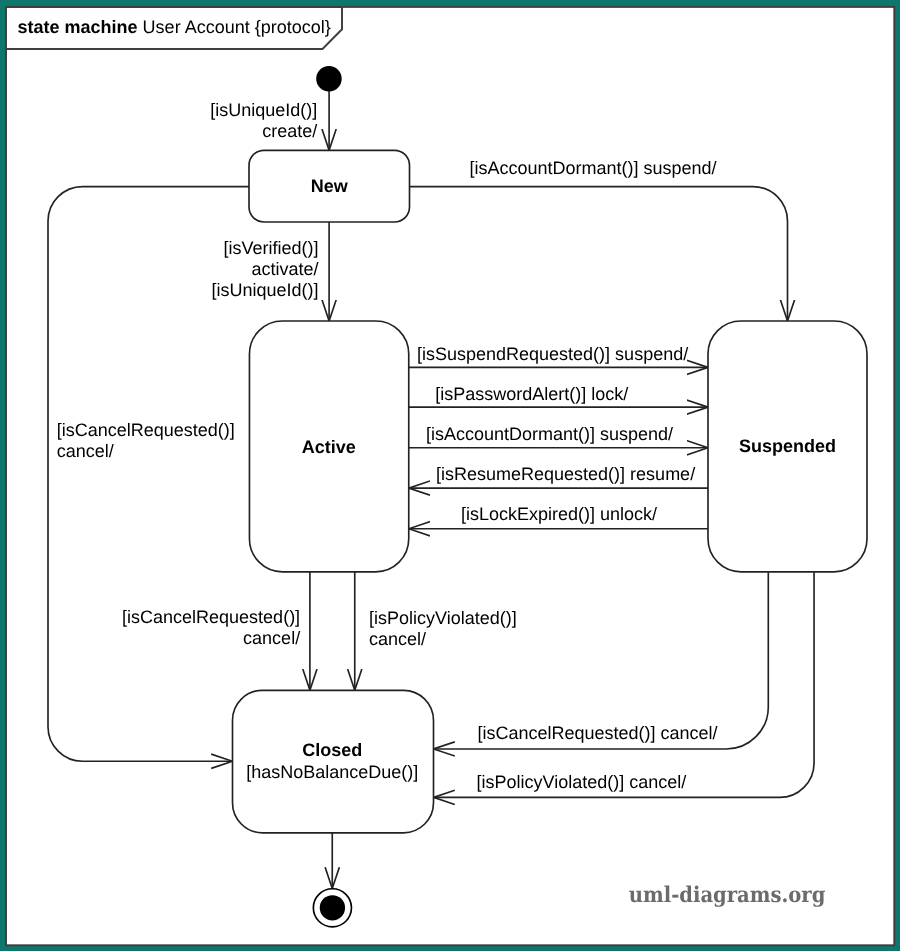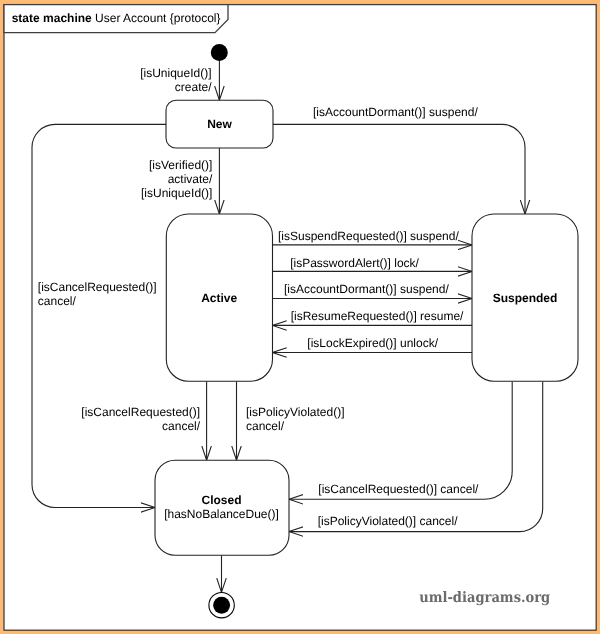--- a/index.html
+++ b/index.html
@@ -1,20 +1,20 @@
 <!DOCTYPE html>
 <html><head>
 <meta charset="utf-8">
 <title>state machine User Account {protocol}</title>
 <style>
   html,body{margin:0;padding:0;background:#ffffff;}
   body{-webkit-font-smoothing:antialiased;text-rendering:geometricPrecision;
        width:600px;height:634px;overflow:hidden;
        font-family:"Liberation Sans",sans-serif;}
-  #stage{position:relative;width:600px;height:634px;background:#fdba74;}
+  #stage{position:relative;width:600px;height:634px;background:#0f766e;}
   svg{position:absolute;left:0;top:0;display:block;}
   .lbl{font-family:"Liberation Sans",sans-serif;font-size:12px;fill:#000000;}
   .bold{font-weight:bold;}
   .wm{font-family:"DejaVu Serif",serif;font-weight:bold;font-size:14.5px;
       font-stretch:condensed;fill:#6b6b6b;}
   .edges{fill:none;stroke:#222222;stroke-width:1.1;}
   .box{fill:#ffffff;stroke:#222222;stroke-width:1.1;}
   .frame{fill:#ffffff;stroke:#3f3f3f;stroke-width:1.3;}
 </style>
 </head>

